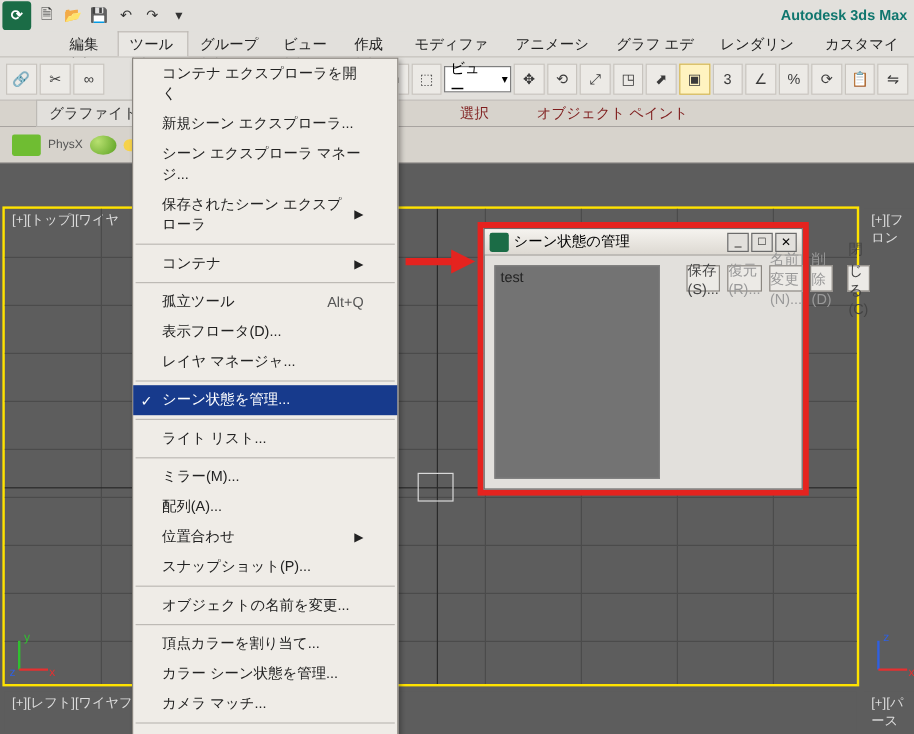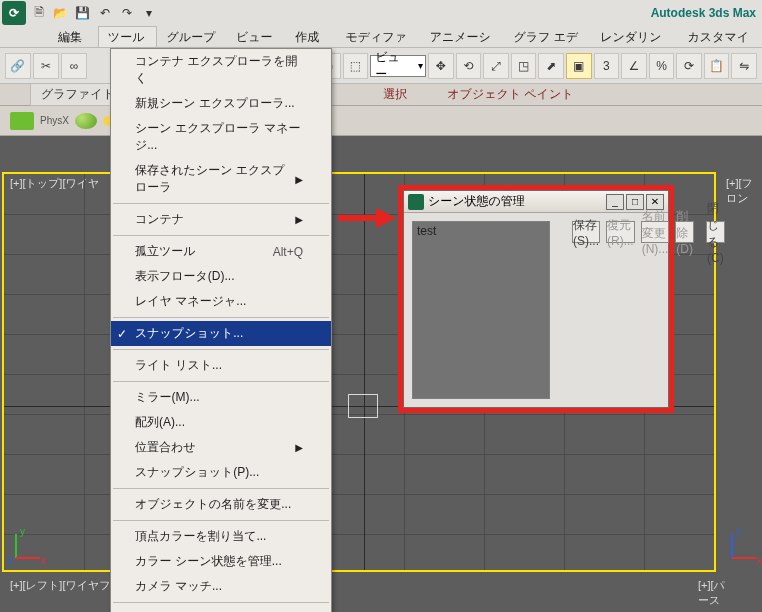--- a/index.html
+++ b/index.html
@@ -193,21 +193,21 @@
           <line x1="6" y1="28" x2="6" y2="4" stroke="#3060e0" stroke-width="2"></line>
           <line x1="6" y1="28" x2="30" y2="28" stroke="#e63030" stroke-width="2"></line>
         </svg>
       <div class="ax z" style="top:-4px;left:10px">z</div>
       <div class="ax x" style="bottom:-2px;right:-2px">x</div>
     </div>
   </div>
   <div class="vp" style="top:440px;left:4px;width:710px;height:34px;">
     <div class="vp-label">[+][レフト][ワイヤフレーム]</div>
   </div>
-  <div class="vp" style="top:440px;left:692px;width:42px;height:34px;">
+  <div class="vp" style="top:440px;left:720px;width:42px;height:34px;">
     <div class="vp-label">[+][パース</div>
   </div>
 </div>
 
 <div class="dropdown" id="dropdown">
     <div class="dd-item">
       <span>コンテナ エクスプローラを開く</span>
     </div>
     <div class="dd-item">
       <span>新規シーン エクスプローラ...</span>
@@ -230,21 +230,21 @@
       <span class="shortcut">Alt+Q</span>
     </div>
     <div class="dd-item">
       <span>表示フロータ(D)...</span>
     </div>
     <div class="dd-item">
       <span>レイヤ マネージャ...</span>
     </div>
     <div class="dd-sep"></div>
     <div class="dd-item hl dd-check">
-      <span>スナップショット...</span>
+      <span>シーン状態を管理...</span>
     </div>
     <div class="dd-sep"></div>
     <div class="dd-item">
       <span>ライト リスト...</span>
     </div>
     <div class="dd-sep"></div>
     <div class="dd-item">
       <span>ミラー(M)...</span>
     </div>
     <div class="dd-item">

